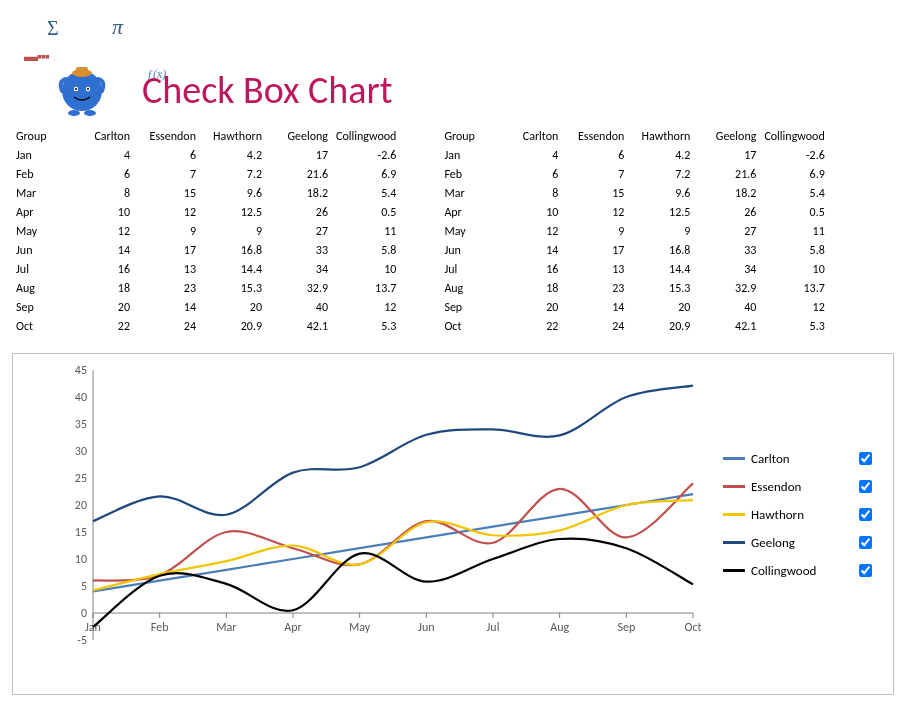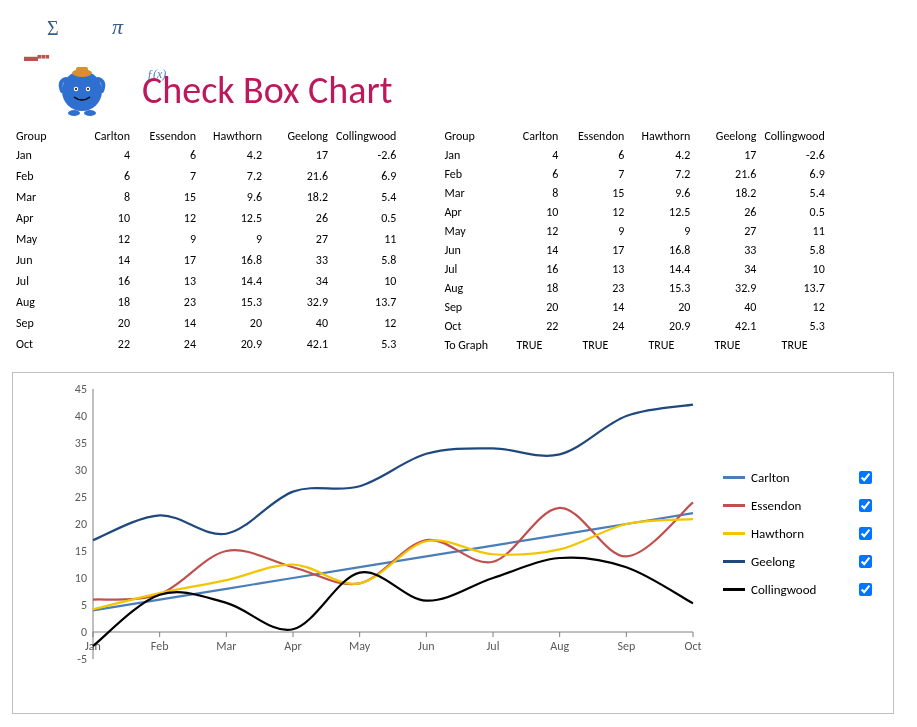--- a/index.html
+++ b/index.html
@@ -305,28 +305,20 @@
           <td>40</td>
           <td>12</td>
         </tr>
         <tr>
           <td>Oct</td>
           <td>22</td>
           <td>24</td>
           <td>20.9</td>
           <td>42.1</td>
           <td>5.3</td>
-        </tr>
-        <tr>
-          <td>To Graph</td>
-          <td style="text-align: center;">TRUE</td>
-          <td style="text-align: center;">TRUE</td>
-          <td style="text-align: center;">TRUE</td>
-          <td style="text-align: center;">TRUE</td>
-          <td style="text-align: center;">TRUE</td>
         </tr>
       </tbody>
   </table>
 </div>
 
 <div class="chart-area">
   <svg class="plot" id="plot" viewBox="0 0 640 300">
       <text x="24" y="280" class="ytick">-5</text>
       <text x="24" y="253" class="ytick">0</text>
       <line x1="30" x2="630" y1="249" y2="249" class="axis-line"></line>

